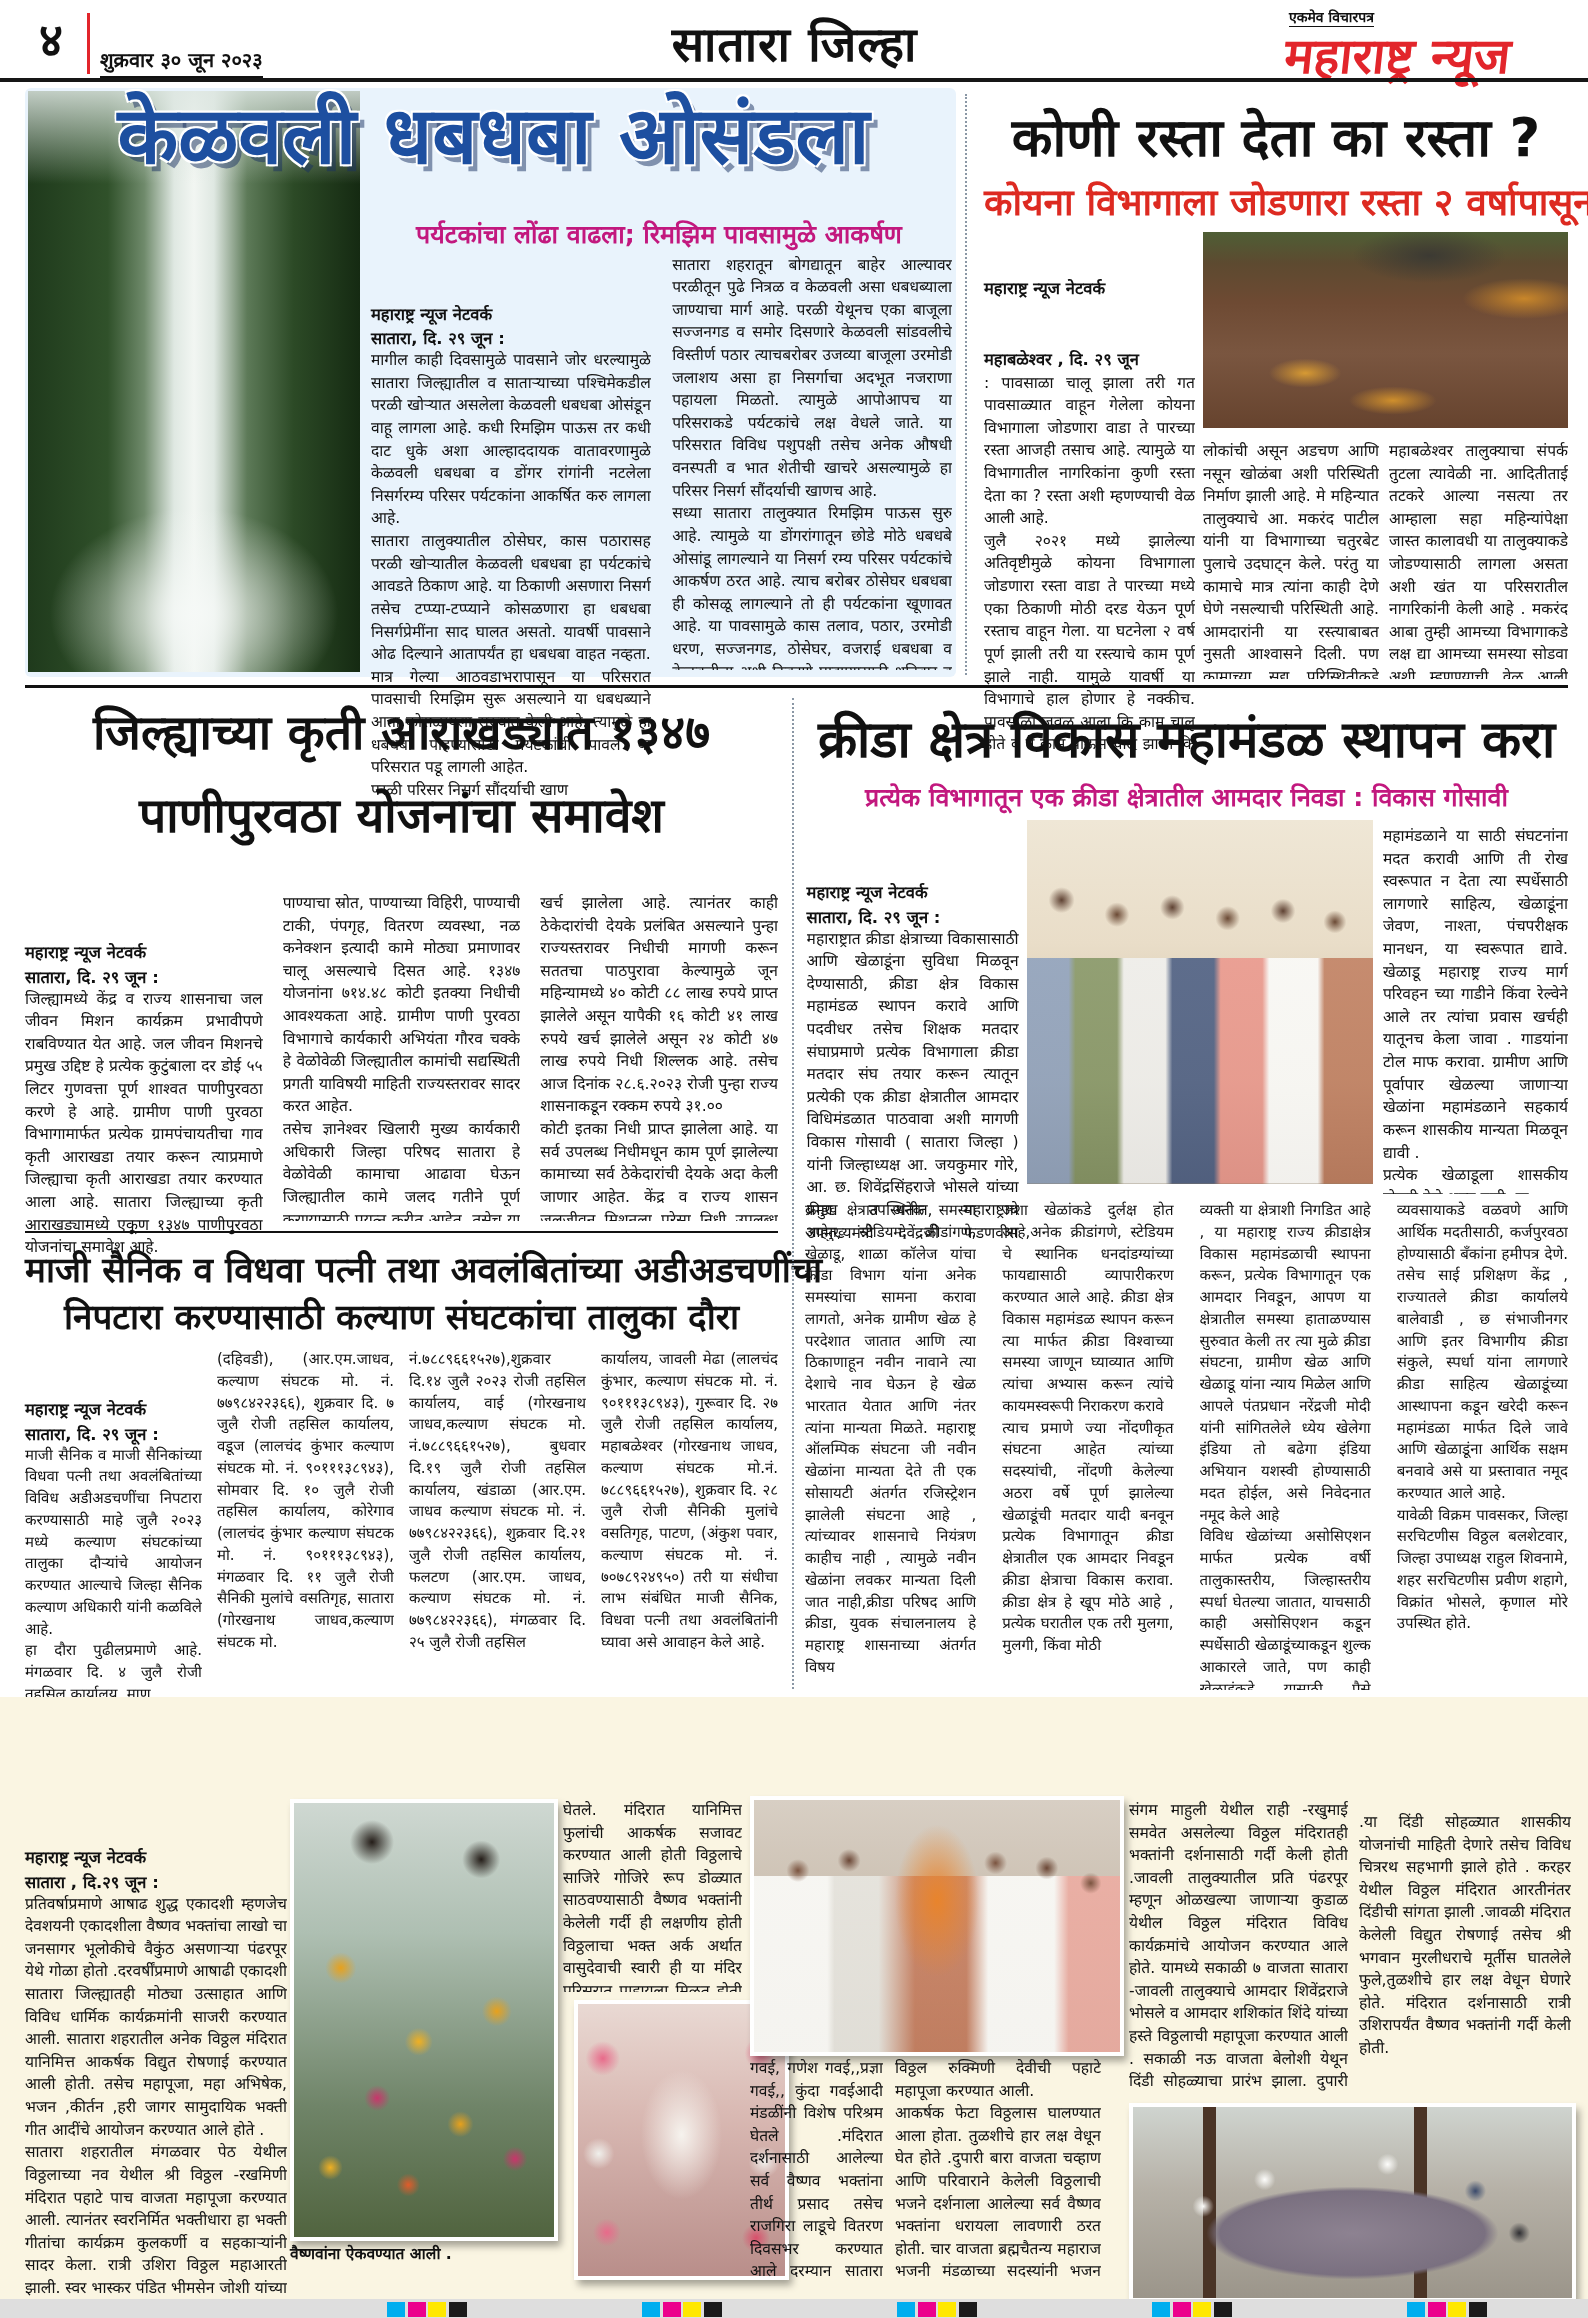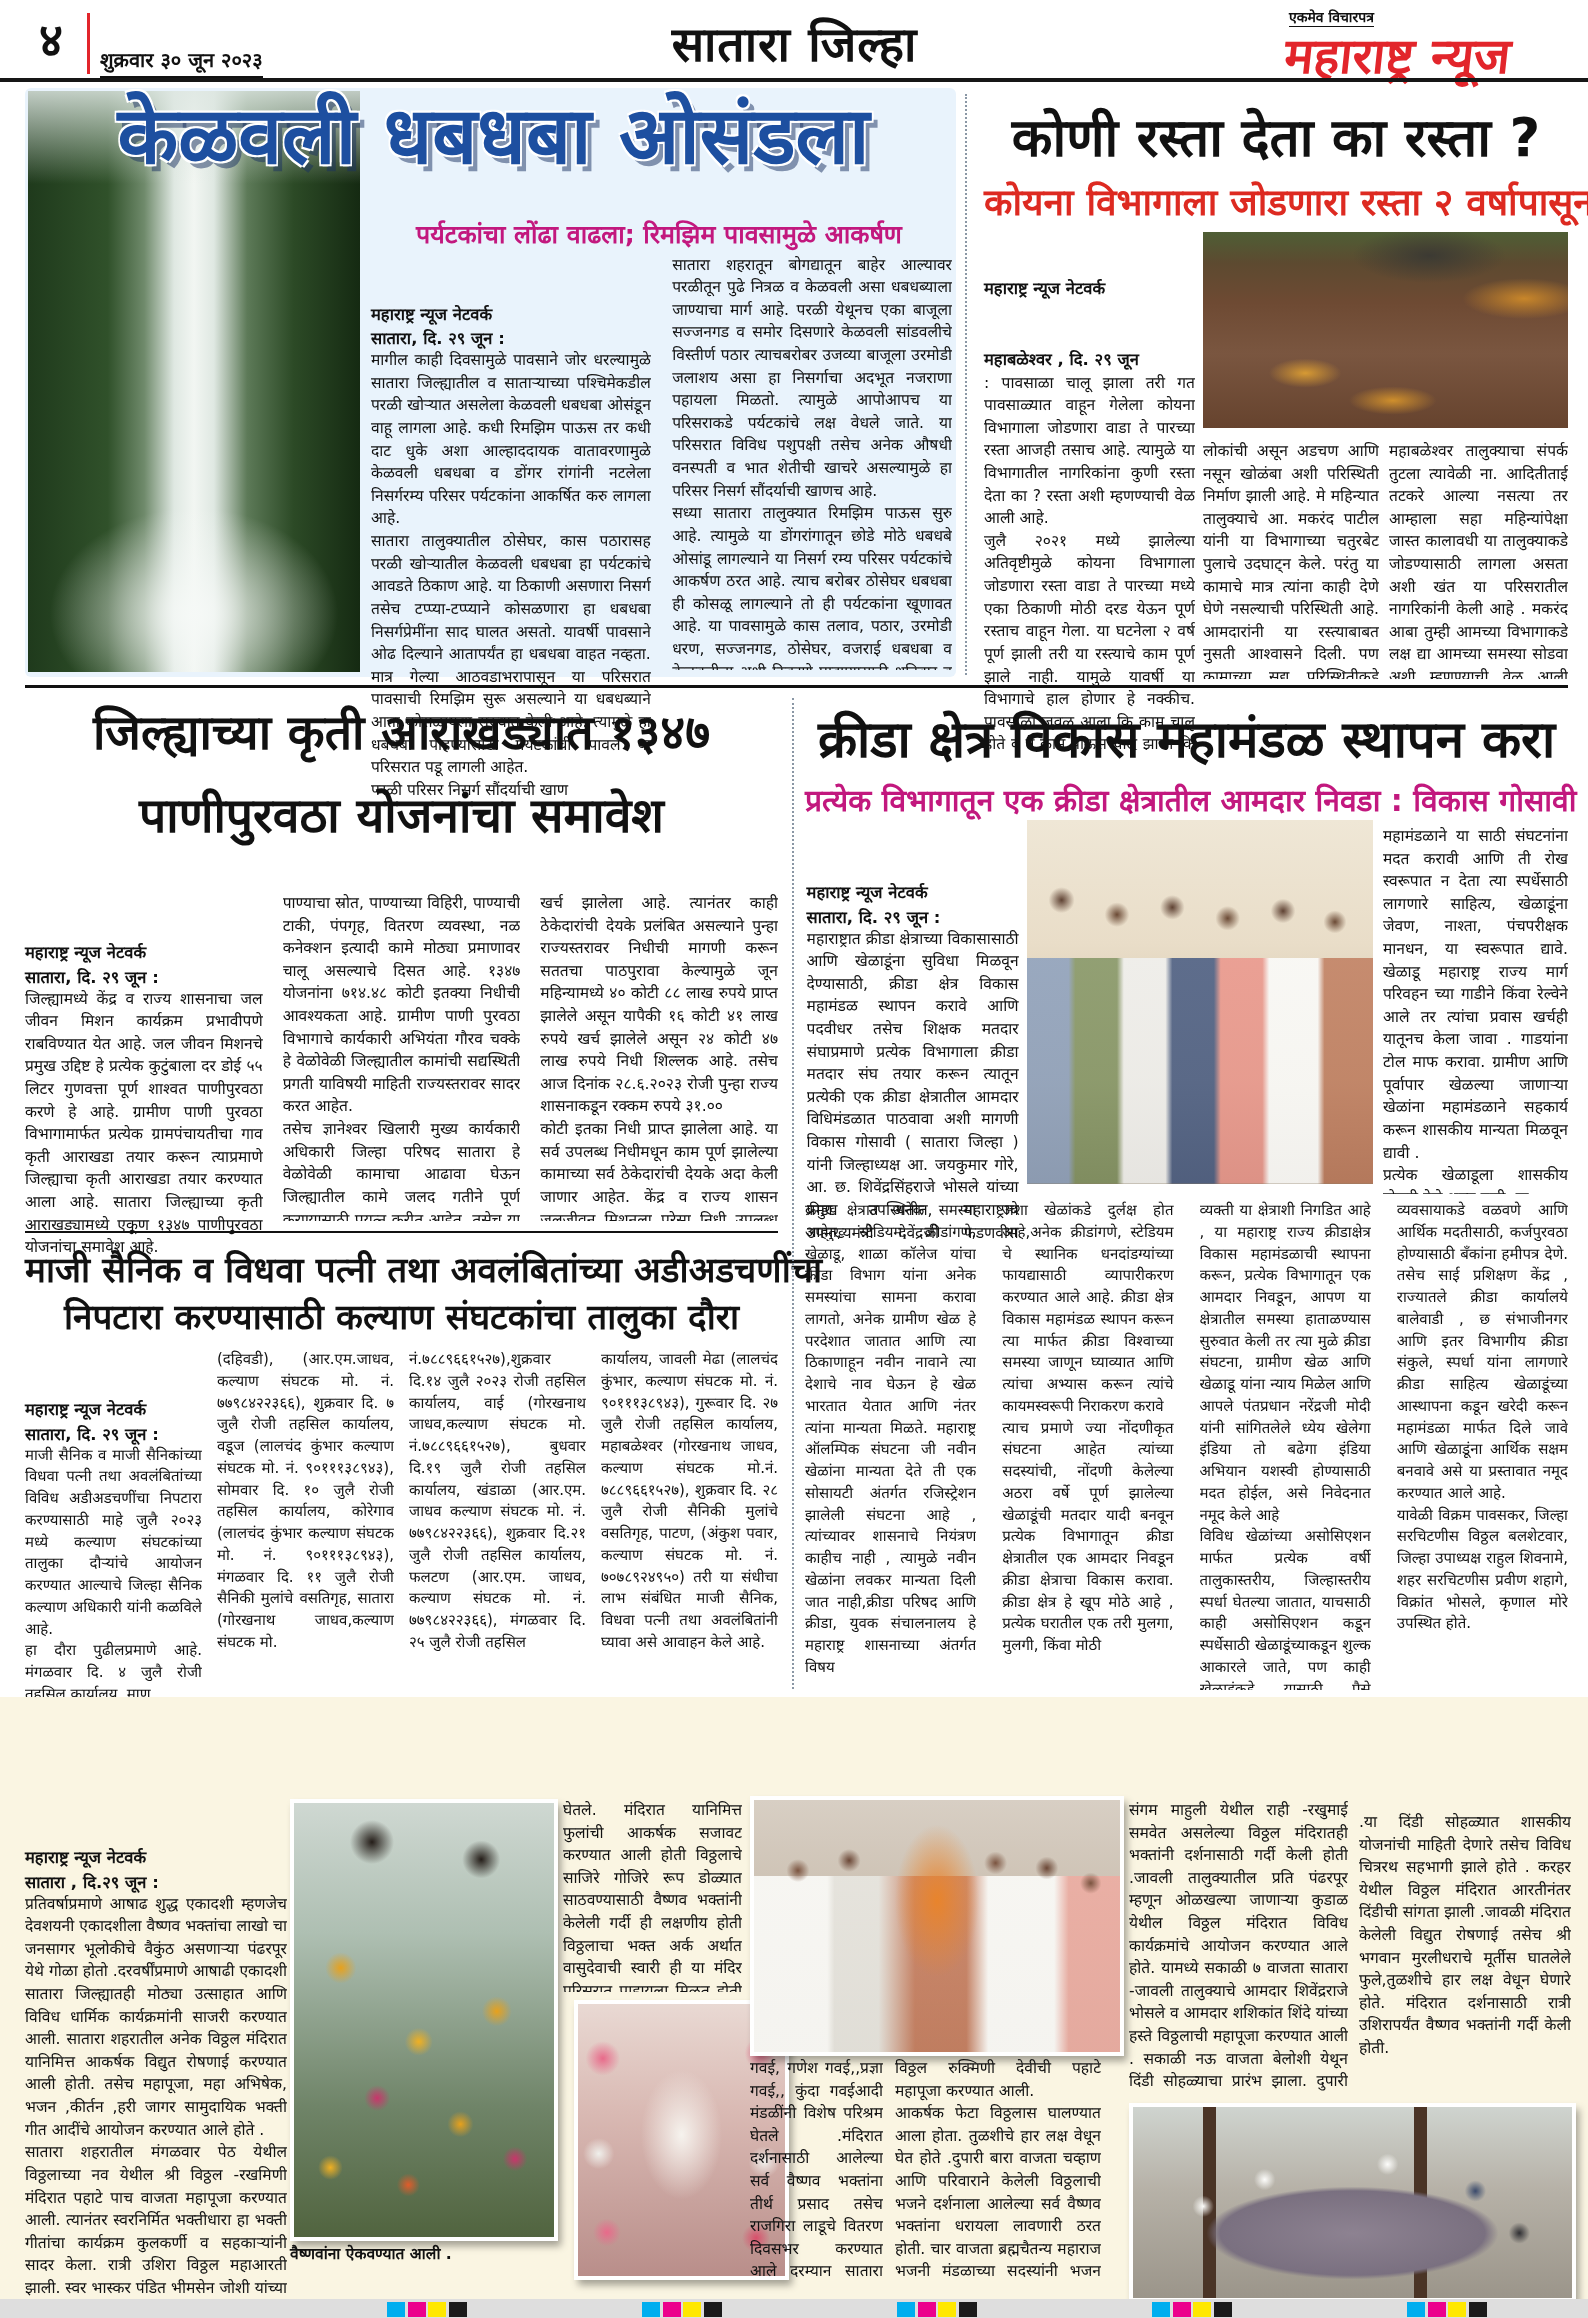--- a/index.html
+++ b/index.html
@@ -57,21 +57,21 @@
   .ws-h2{left:0;right:0;top:86px;text-align:center;font-size:48px;font-weight:800;white-space:nowrap;}
   .ws-cols{left:0;top:197px;width:753px;height:329px;gap:20px;}
   .s2-rule{left:0;top:536px;width:753px;height:1.6px;}
   .wel-h1{left:0;right:0;top:550px;text-align:center;font-size:35px;font-weight:800;white-space:nowrap;}
   .wel-h2{left:0;right:0;top:597px;text-align:center;font-size:35px;font-weight:800;white-space:nowrap;}
   .wel-cols{left:0;top:654px;width:753px;height:341px;gap:15px;}
   .wel-cols .col{font-size:15px;}
   .v2{left:767px;top:3.3px;height:991px;}
   .s2-right{left:780px;top:0;width:763px;height:997px;}
   .sp-headline{left:0;right:0;top:6.6px;text-align:center;font-size:51px;font-weight:800;white-space:nowrap;}
-  .sp-subhead{left:0;right:0;top:84px;text-align:center;font-size:30px;font-weight:700;color:var(--c-magenta,#c2187e);white-space:nowrap;}
+  .sp-subhead{left:0;right:0;top:84px;text-align:center;font-size:25px;font-weight:700;color:var(--c-magenta,#c2187e);white-space:nowrap;}
   .sp-intro{left:1.6px;top:137px;width:212px;height:359px;}
   .sp-photo{left:222px;top:125px;width:346px;height:364px;
     background:
       radial-gradient(circle 12.3px at 10% 22%,#5f4233,rgba(95,66,51,0) 13px),
       radial-gradient(circle 11.5px at 26% 26%,#6b4a35,rgba(107,74,53,0) 12.3px),
       radial-gradient(circle 11.5px at 42% 24%,#5f4233,rgba(95,66,51,0) 12.3px),
       radial-gradient(circle 11.5px at 58% 27%,#6b4a35,rgba(107,74,53,0) 12.3px),
       radial-gradient(circle 11.5px at 74% 25%,#5f4233,rgba(95,66,51,0) 12.3px),
       radial-gradient(circle 10.7px at 89% 28%,#6b4a35,rgba(107,74,53,0) 11.5px),
       linear-gradient(90deg,rgba(140,160,190,.85) 0 12%,rgba(125,145,95,.8) 14% 26%,rgba(240,240,238,.9) 28% 40%,rgba(70,90,130,.85) 42% 54%,rgba(235,150,140,.85) 56% 68%,rgba(250,250,248,.92) 70% 84%,rgba(190,120,90,.8) 86% 100%),

